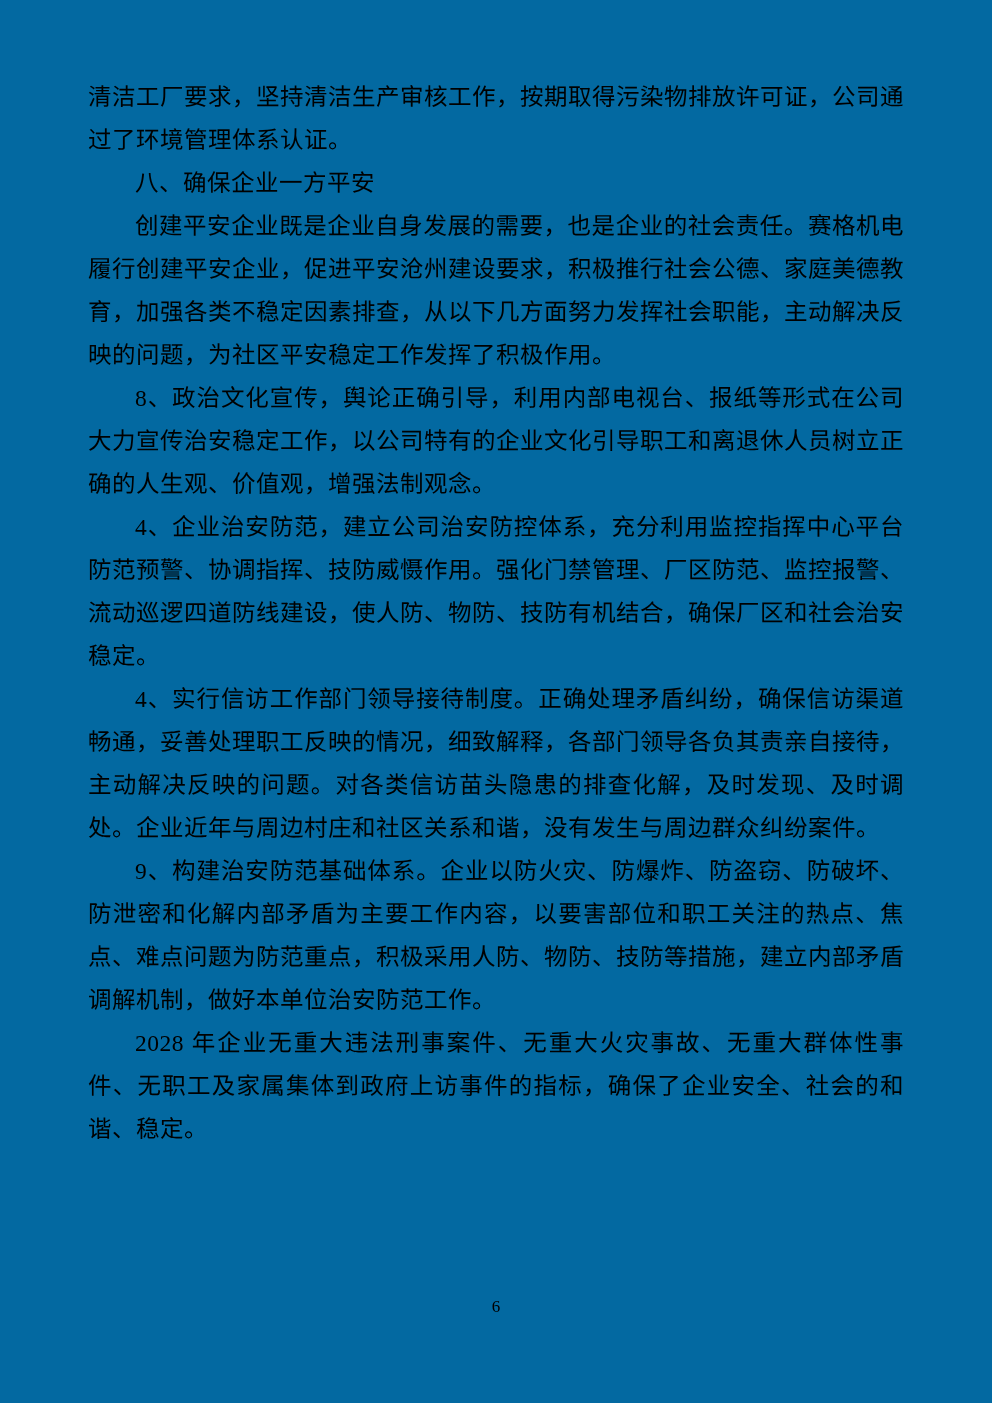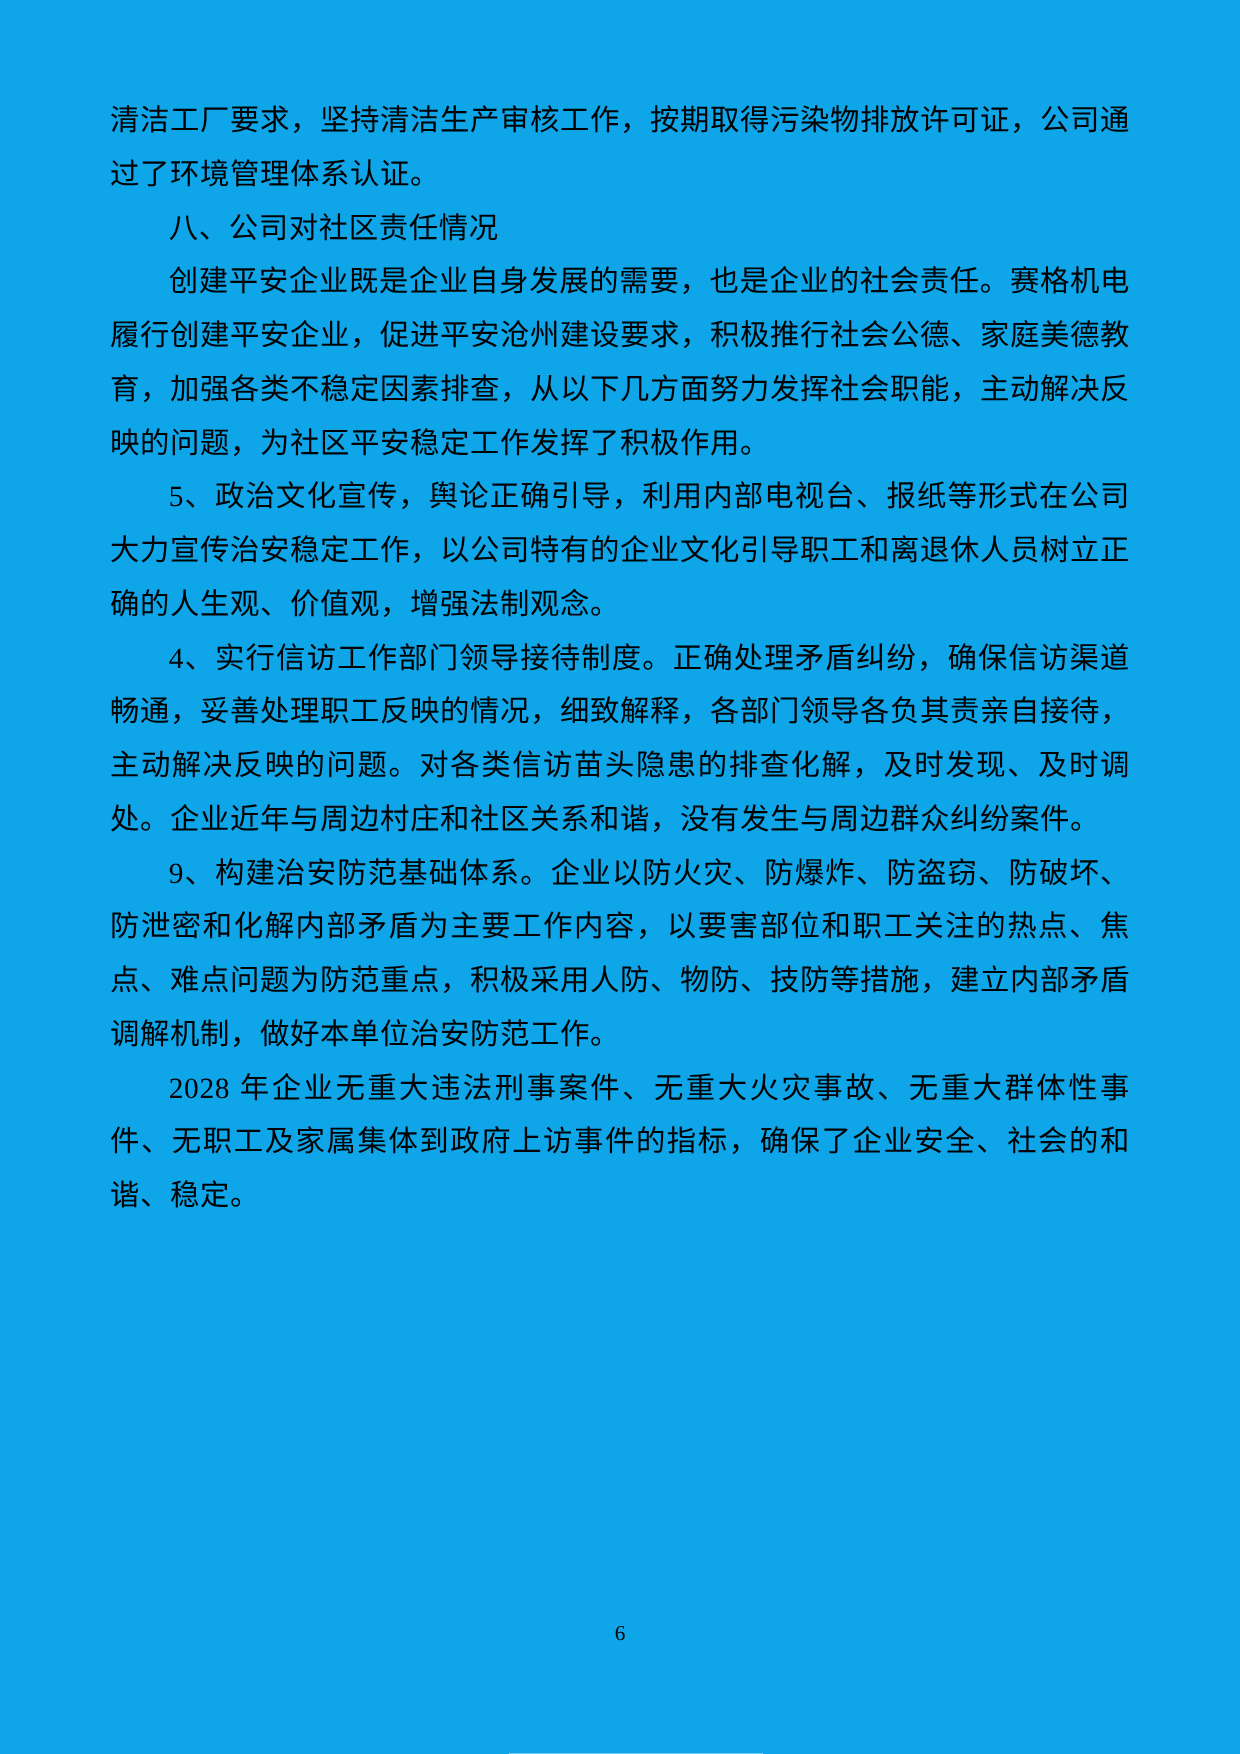--- a/index.html
+++ b/index.html
@@ -4,21 +4,21 @@
 <style>
   html, body {
     margin: 0;
     padding: 0;
     background: #ffffff;
   }
   .page {
     position: relative;
     width: 992px;
     height: 1403px;
-    background: #0ea5e9;
+    background: #0369a1;
     color: #000000;
     font-family: "Liberation Serif", "DejaVu Serif", serif;
     overflow: hidden;
   }
   .content {
     position: absolute;
     left: 88px;
     top: 76px;
     width: 816px;
   }
@@ -43,22 +43,23 @@
     font-size: 17px;
     line-height: 24px;
   }
 </style>
 </head>
 <body>
 
 <div class="page">
   <div class="content">
     <p class="para">清洁工厂要求，坚持清洁生产审核工作，按期取得污染物排放许可证，公司通过了环境管理体系认证。</p>
-    <p class="para indent">八、公司对社区责任情况</p>
+    <p class="para indent">八、确保企业一方平安</p>
     <p class="para indent">创建平安企业既是企业自身发展的需要，也是企业的社会责任。赛格机电履行创建平安企业，促进平安沧州建设要求，积极推行社会公德、家庭美德教育，加强各类不稳定因素排查，从以下几方面努力发挥社会职能，主动解决反映的问题，为社区平安稳定工作发挥了积极作用。</p>
-    <p class="para indent">5、政治文化宣传，舆论正确引导，利用内部电视台、报纸等形式在公司大力宣传治安稳定工作，以公司特有的企业文化引导职工和离退休人员树立正确的人生观、价值观，增强法制观念。</p>
+    <p class="para indent">8、政治文化宣传，舆论正确引导，利用内部电视台、报纸等形式在公司大力宣传治安稳定工作，以公司特有的企业文化引导职工和离退休人员树立正确的人生观、价值观，增强法制观念。</p>
+    <p class="para indent">4、企业治安防范，建立公司治安防控体系，充分利用监控指挥中心平台防范预警、协调指挥、技防威慑作用。强化门禁管理、厂区防范、监控报警、流动巡逻四道防线建设，使人防、物防、技防有机结合，确保厂区和社会治安稳定。</p>
     <p class="para indent">4、实行信访工作部门领导接待制度。正确处理矛盾纠纷，确保信访渠道畅通，妥善处理职工反映的情况，细致解释，各部门领导各负其责亲自接待，主动解决反映的问题。对各类信访苗头隐患的排查化解，及时发现、及时调处。企业近年与周边村庄和社区关系和谐，没有发生与周边群众纠纷案件。</p>
     <p class="para indent">9、构建治安防范基础体系。企业以防火灾、防爆炸、防盗窃、防破坏、防泄密和化解内部矛盾为主要工作内容，以要害部位和职工关注的热点、焦点、难点问题为防范重点，积极采用人防、物防、技防等措施，建立内部矛盾调解机制，做好本单位治安防范工作。</p>
     <p class="para indent">2028 年企业无重大违法刑事案件、无重大火灾事故、无重大群体性事件、无职工及家属集体到政府上访事件的指标，确保了企业安全、社会的和谐、稳定。</p>
   </div>
 
   <div class="page-number">6</div>
 </div>
 
 </body></html>

